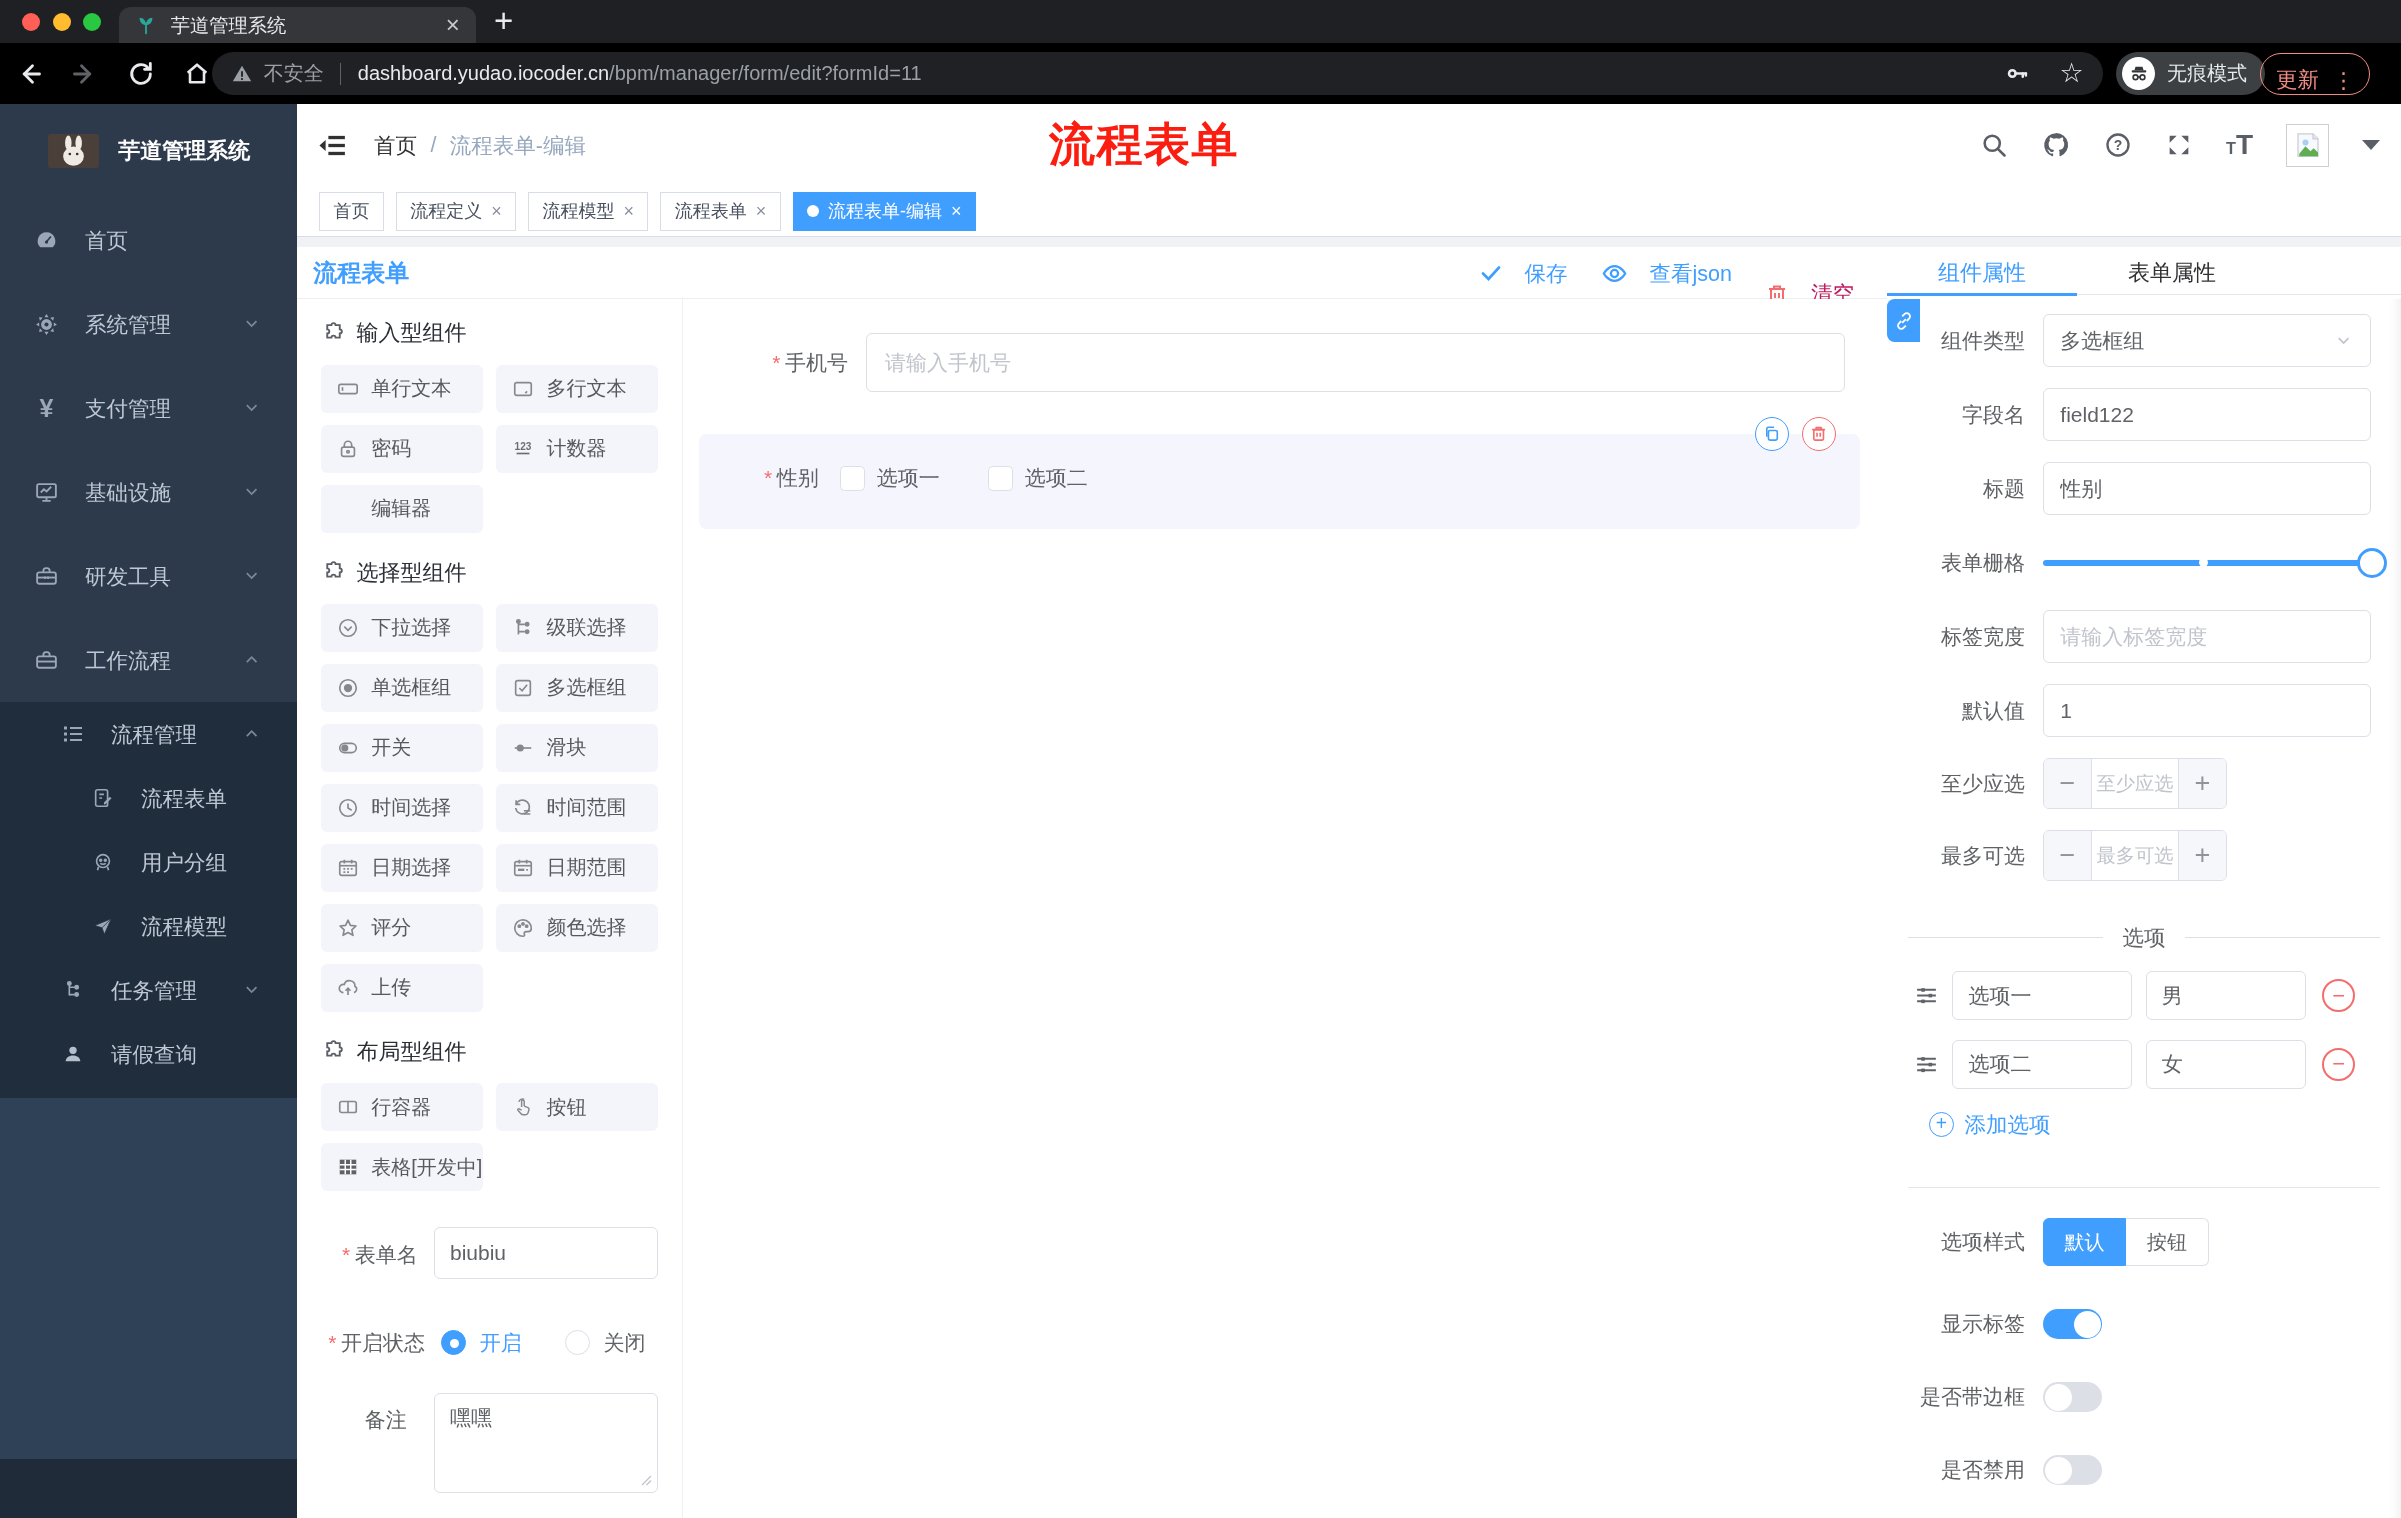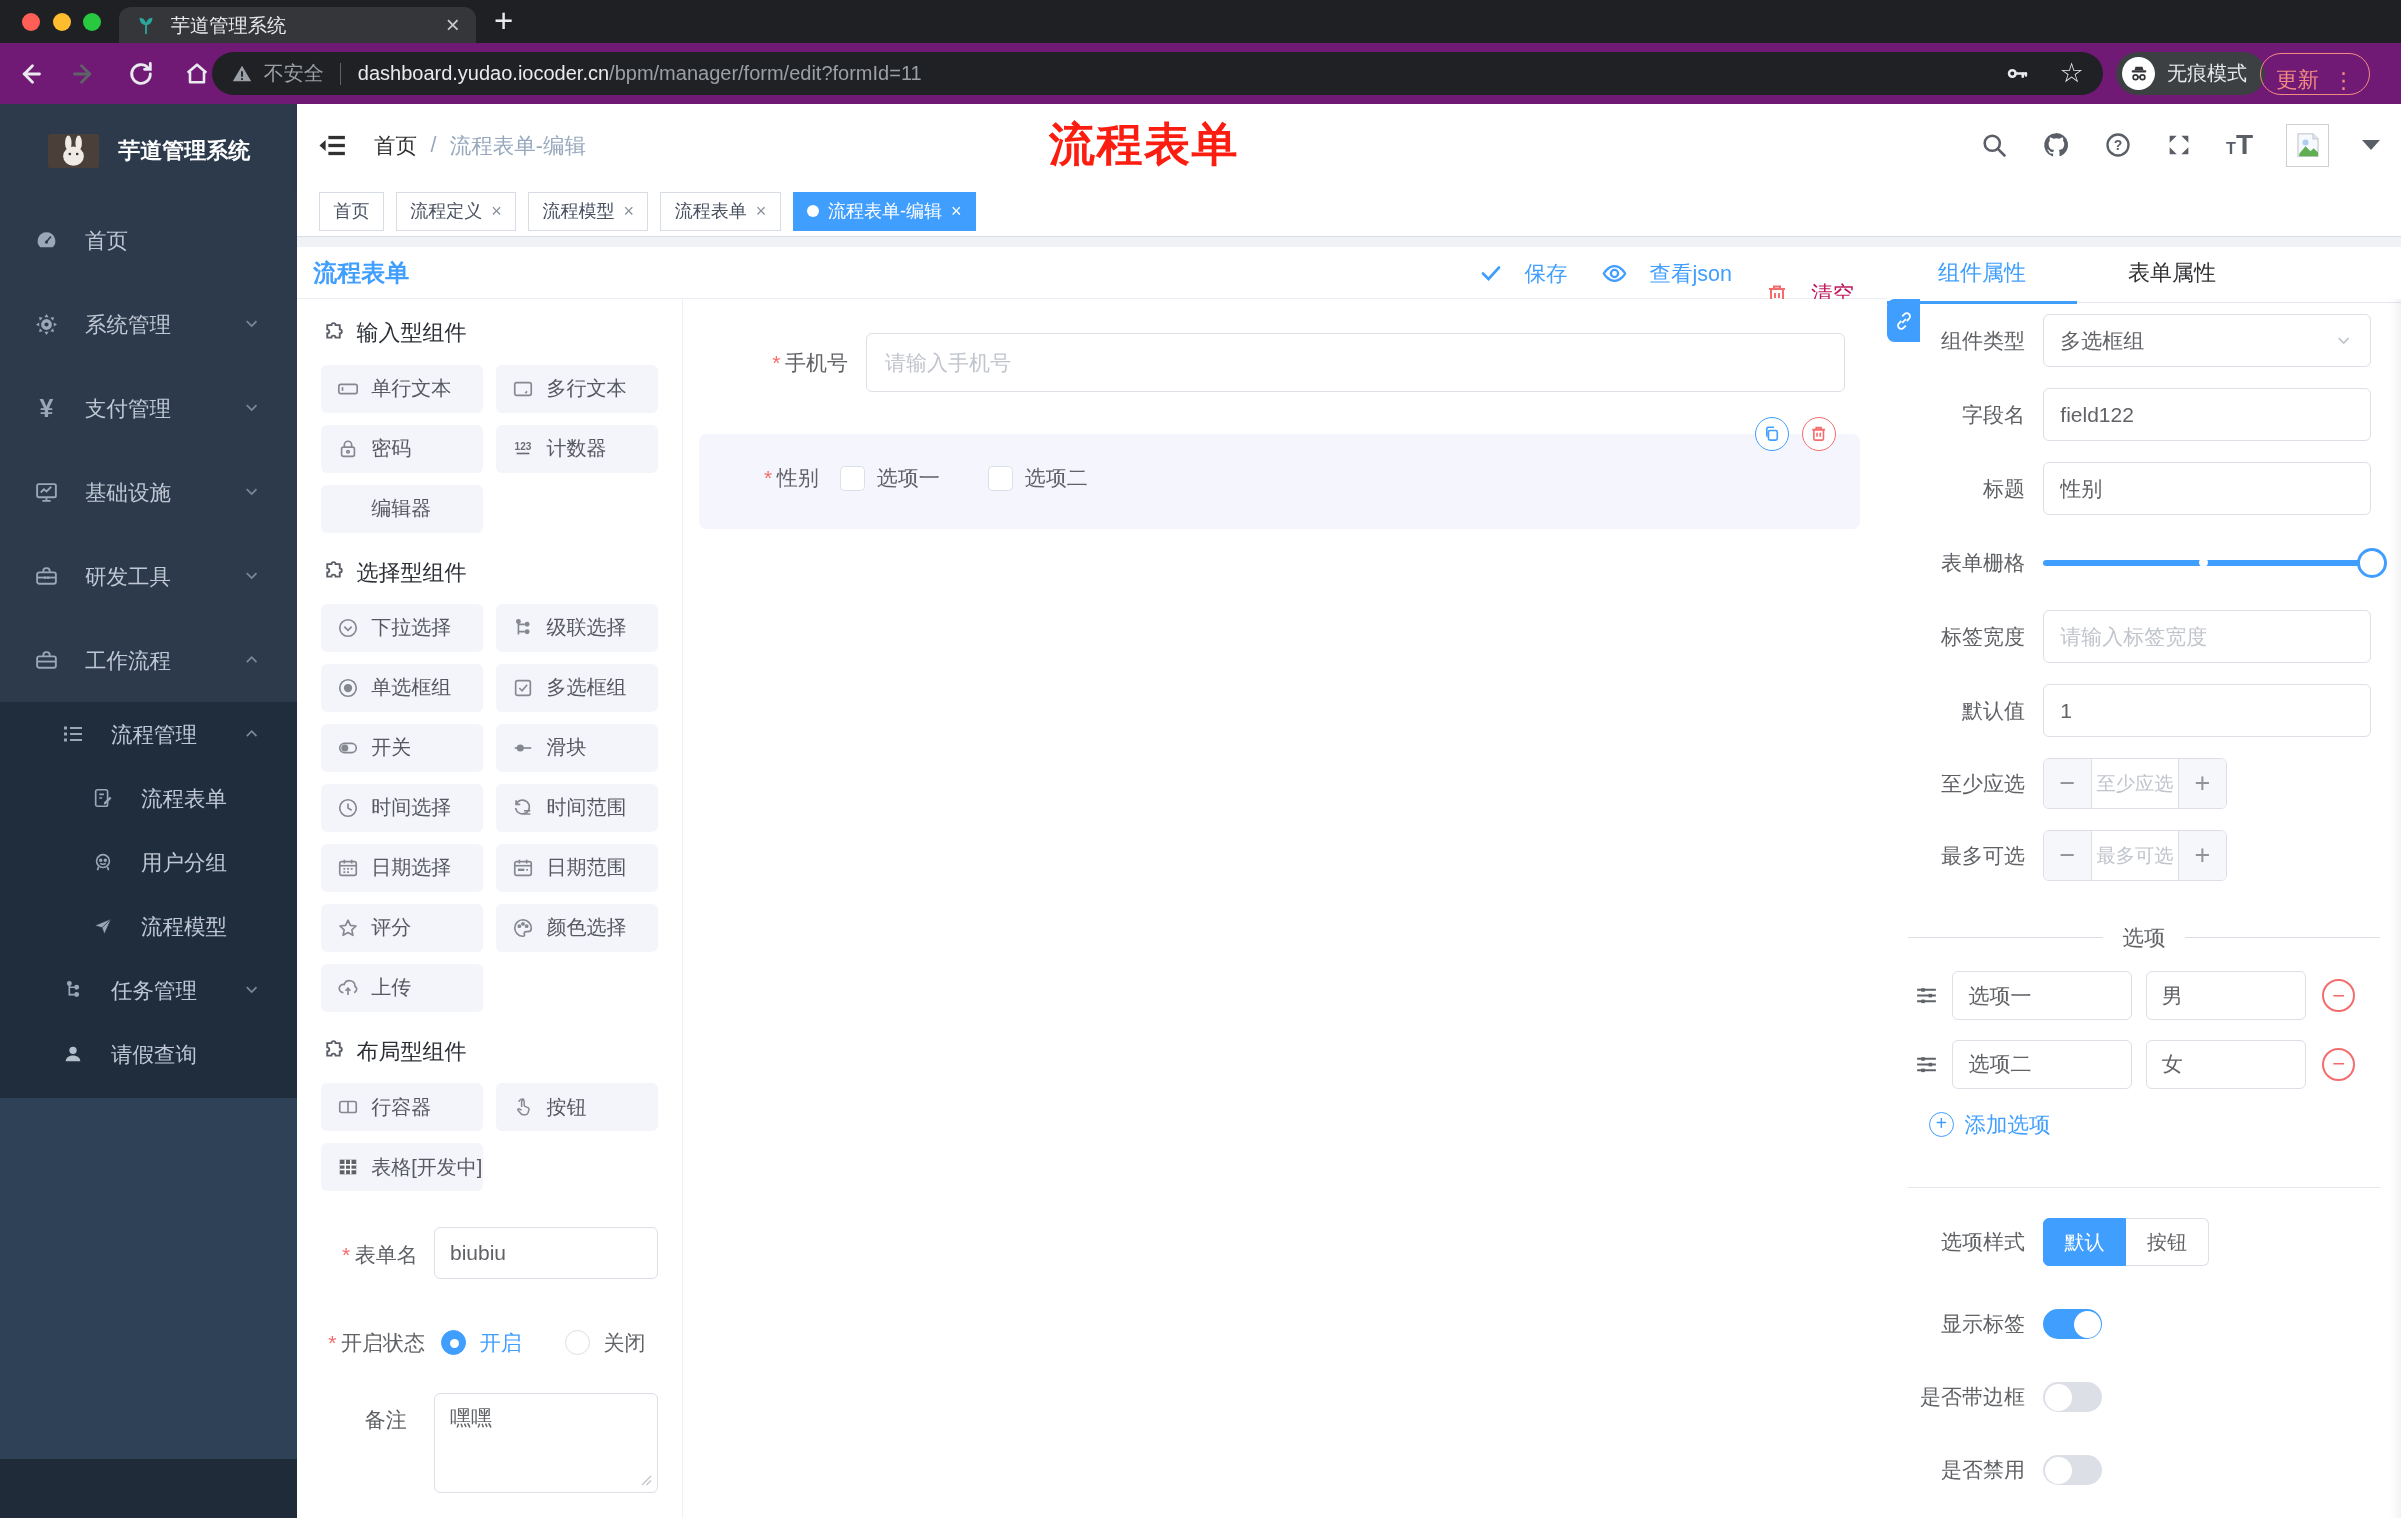--- a/index.html
+++ b/index.html
@@ -11,21 +11,21 @@
   .titlebar { position:relative; height:43px; background:#1f2023; }
   .traffic { position:absolute; top:12.6px; left:22px; display:flex; gap:12.6px; }
   .light { width:18px; height:18px; border-radius:50%; }
   .l-red{background:#ff5f57}.l-yel{background:#febc2e}.l-grn{background:#28c840}
   .chrome-tab { position:absolute; left:119px; top:7.4px; width:357px; height:36px;
     background:#35363a; border-radius:12px 12px 0 0; display:flex; align-items:center;
     padding:0 16.3px; gap:13.4px; color:#e8eaed; font-size:19.3px; }
   .chrome-tab .title { flex:1; white-space:nowrap; overflow:hidden; }
   .tab-close { color:#c7cacd; font-size:24px; line-height:1; }
   .new-tab { position:absolute; left:494px; top:1.5px; color:#e8eaed; font-size:33px; font-weight:300; }
-  .toolbar { position:absolute; top:43px; left:0; right:0; height:61px; background:#701a75; }
+  .toolbar { position:absolute; top:43px; left:0; right:0; height:61px; background:#000000; }
   .navbtns { position:absolute; left:15px; top:0; height:61px; display:flex; align-items:center; gap:28px; }
   .omnibox { position:absolute; left:212px; top:9px; width:1891px; height:43px;
     background:#202124; border-radius:21.5px; display:flex; align-items:center; padding:0 19.3px;
     color:#9aa0a6; font-size:20px; }
   .omni-div { width:1.5px; height:22px; background:#5f6368; margin:0 16.3px; }
   .url-host { color:#e8eaed; }
   .url-path { color:#9aa0a6; }
   .omni-spacer { flex:1; }
   .incog { position:absolute; left:2116px; top:9px; height:43px; background:#3c4043;
     border-radius:21.5px; display:flex; align-items:center; gap:12px; padding:0 18px 0 6px;
@@ -87,21 +87,21 @@
   
   .content { position:absolute; top:143px; left:0; right:0; bottom:0; background:#fff; }
   .designer-header { position:absolute; left:0; top:0; width:1590px; height:52px;
     border-bottom:1.5px solid #ebeef5; }
   .designer-title { position:absolute; left:16.3px; top:10.4px; color:#409eff; font-size:24px; font-weight:bold; }
   .designer-actions { position:absolute; right:33px; top:0; height:52px; display:flex; align-items:center; gap:33px; }
   .dact { display:flex; align-items:center; gap:22px; font-size:21.5px; background:none; border:none; }
   .dact.blue { color:#409eff; }
   .dact.red  { color:#be185d;margin-top:41px; }
 
-  .props-header { position:absolute; left:1590px; top:0; width:514px; height:56px;
+  .props-header { position:absolute; left:1590px; top:0; width:514px; height:48px;
     border-bottom:1.5px solid #e4e7ed; }
   .ptab { position:absolute; top:0; height:51px; width:190px; display:flex; align-items:center;
     justify-content:center; font-size:22px; color:#303133; }
   .ptab.t1 { left:0; color:#409eff; }
   .ptab.t2 { left:190px; }
   .ptab-underline { position:absolute; left:0; bottom:-1.5px; width:190px; height:3px; background:#409eff; }
 
   
   .palette { position:absolute; left:0; top:52px; width:386px; bottom:0; border-right:1.5px solid #f0f0f0;
     padding:19.3px 24px 0 24px; overflow:hidden; }

